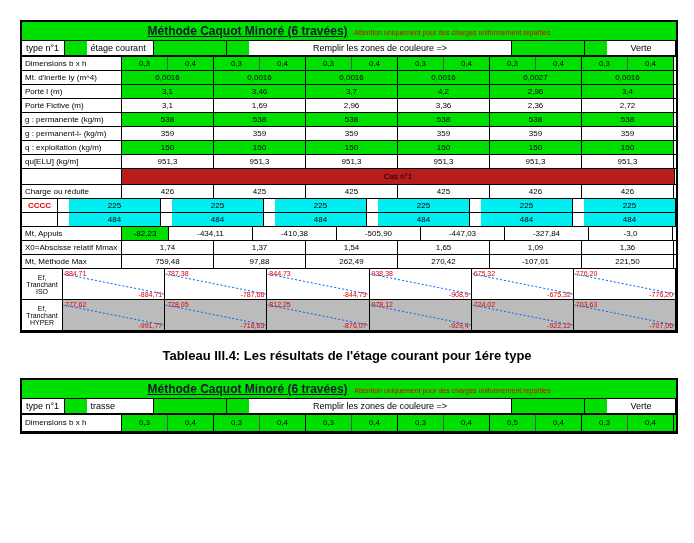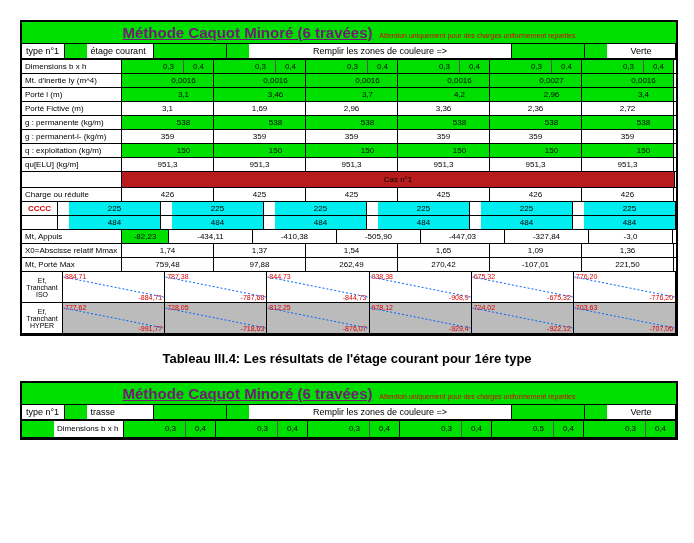--- a/index.html
+++ b/index.html
@@ -17,23 +17,23 @@
     overflow: hidden;
     background: #fff;
   }
   .title-row {
     background: #00e000;
     text-align: center;
     padding: 2px 0;
     border-bottom: 1px solid #000;
   }
   .title-main {
-    color: #701a75;
+    color: #0f172a;
     font-weight: bold;
-    font-size: 15px;
+    font-size: 12px;
     text-decoration: underline;
   }
   .title-sub {
     color: #d00;
     font-size: 7px;
     margin-left: 4px;
   }
   .type-row {
     display: flex;
     border-bottom: 2px solid #000;
@@ -66,21 +66,21 @@
   }
   .data-cell6 {
     width: 92px;
     text-align: center;
     border-right: 1px solid #000;
     box-sizing: border-box;
   }
   .data-cell6.split { display:flex; }
   .data-cell6.split .half { width:50%; border-right:1px solid #555; }
   .data-cell6.split .half:last-child{border-right:none;}
-  .green { background: #00e000; color: #000; padding-left: 32px; }
+  .green { background: #00e000; color: #000; }
   .yellow { background: #b91c1c; text-align: center; }
   .red-txt { color: #d00; font-weight: bold; }
   .cyan { background: #00eef0; margin-left: 11px; }
   .grey { background: #bbb; }
   .neg-cell { background:#00e000; text-align:center; }
   .shear-row {
     display:flex;
     border-bottom:1px solid #000;
     height:30px;
     font-size:7px;
@@ -280,21 +280,21 @@
       <div class="data-row">
      <div class="label-cell">X0=Abscisse relatif Mmax</div>
      <div class="data-cell6 " style="width:92px">1,74</div>
         <div class="data-cell6 " style="width:92px">1,37</div>
         <div class="data-cell6 " style="width:92px">1,54</div>
         <div class="data-cell6 " style="width:92px">1,65</div>
         <div class="data-cell6 " style="width:92px">1,09</div>
         <div class="data-cell6 " style="width:92px">1,36</div>
    </div>
       <div class="data-row">
-     <div class="label-cell">Mt, Porté Max</div>
+     <div class="label-cell">Mt, Méthode Max</div>
      <div class="data-cell6 " style="width:92px">759,48</div>
         <div class="data-cell6 " style="width:92px">97,88</div>
         <div class="data-cell6 " style="width:92px">262,49</div>
         <div class="data-cell6 " style="width:92px">270,42</div>
         <div class="data-cell6 " style="width:92px">-107,01</div>
         <div class="data-cell6 " style="width:92px">221,50</div>
    </div>
     </div>
 
   <div class="shear-row">

